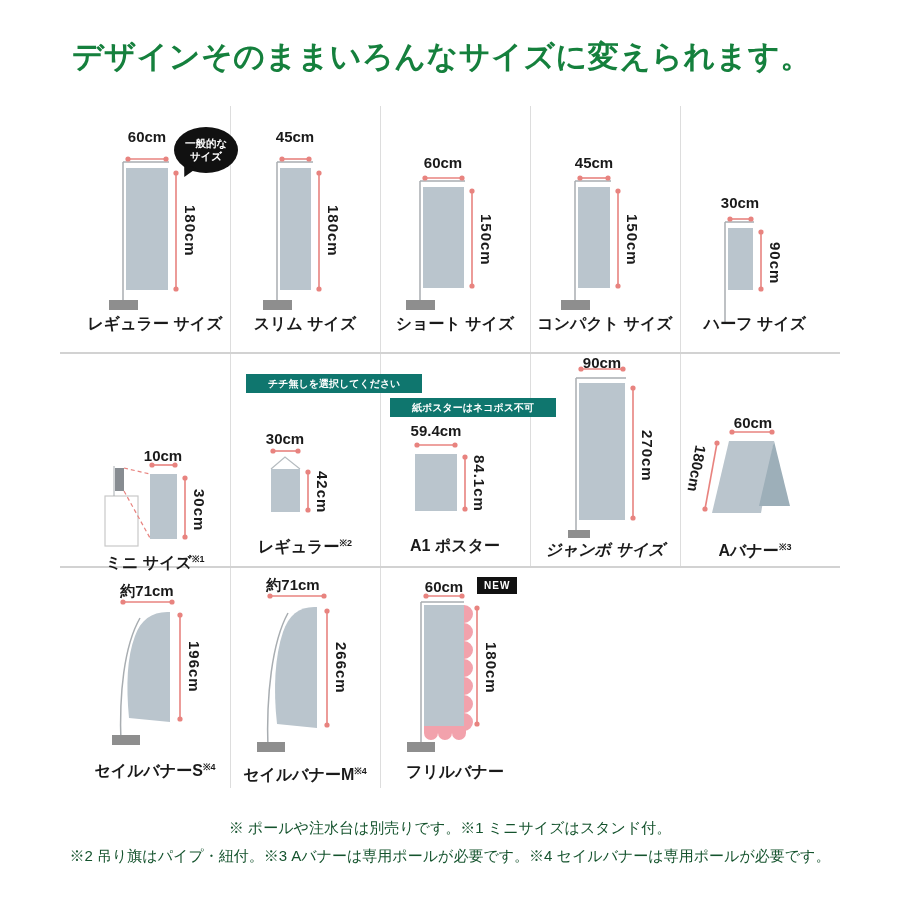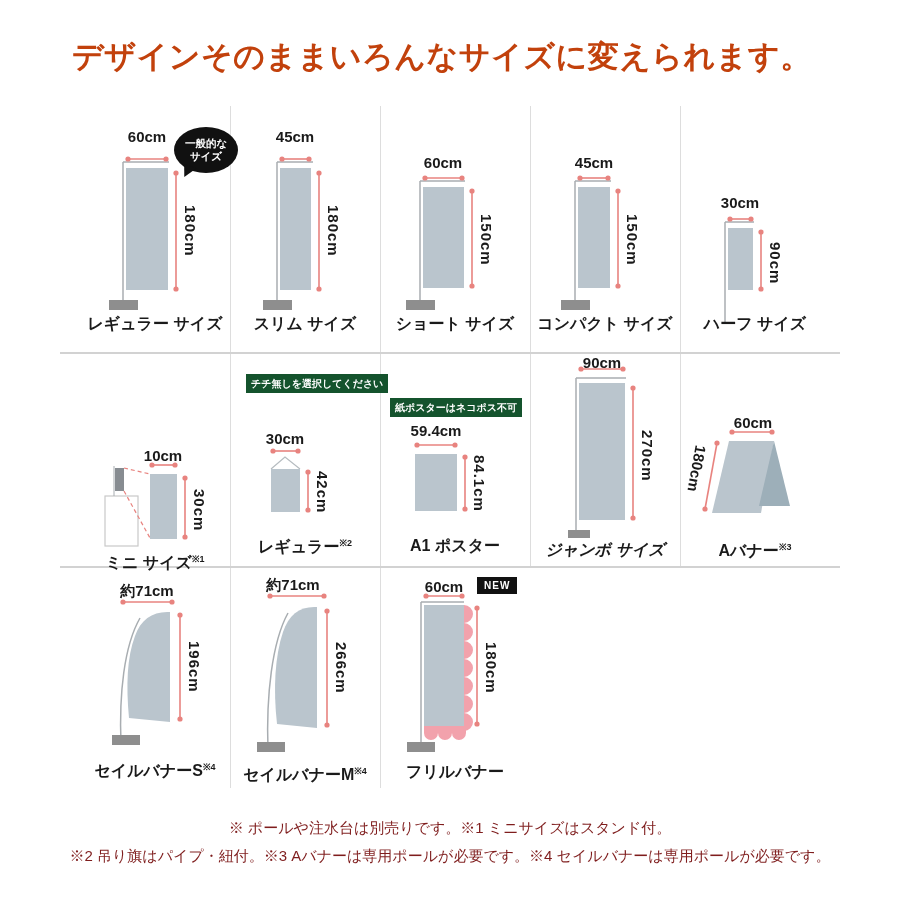--- a/index.html
+++ b/index.html
@@ -1,43 +1,43 @@
 <!DOCTYPE html>
 <html><head>
 <meta charset="utf-8">
 <style>
   * { margin:0; padding:0; box-sizing:border-box; }
   html,body { width:900px; height:900px; background:#ffffff; font-family:"Liberation Sans",sans-serif; color:#1a1a1a; }
   .page { position:relative; width:900px; height:900px; overflow:hidden; background:#fff; }
-  .title { position:absolute; left:72px; top:36px; font-size:31px; font-weight:bold; letter-spacing:0.5px; color:#c2410c; white-space:nowrap; }
+  .title { position:absolute; left:72px; top:36px; font-size:31px; font-weight:bold; letter-spacing:0.5px; color:#15803d; white-space:nowrap; }
 
   
   .hline { position:absolute; left:60px; width:780px; height:2px; background:#d2d2d2; }
   .vline { position:absolute; width:1px; background:#ddd; }
 
   
   .cell { position:absolute; width:150px; }
   .cell svg { position:absolute; left:0; top:0; overflow:visible; }
   .wlab { position:absolute; font-size:15px; font-weight:bold; text-align:center; white-space:nowrap; }
   .vlab { position:absolute; writing-mode:vertical-rl; font-size:15px; font-weight:bold; white-space:nowrap; letter-spacing:1px; }
   .dlab { position:absolute; font-size:15px; font-weight:bold; text-align:center; transform:rotate(100deg); white-space:nowrap; }
   .cname { position:absolute; left:-10px; width:170px; text-align:center; font-size:16px; font-weight:bold; white-space:nowrap; }
   .cname sup { font-size:9px; font-weight:bold; }
 
-  .notice { position:absolute; background:#14532d; color:#fff; font-size:10px; font-weight:bold; padding:4px 5px; white-space:nowrap; line-height:1.1; }
+  .notice { position:absolute; background:#0f766e; color:#fff; font-size:10px; font-weight:bold; padding:4px 22px; white-space:nowrap; line-height:1.1; }
   .newbadge { position:absolute; background:#111; color:#fff; font-size:10px; font-weight:bold; padding:3px 7px; letter-spacing:1px; line-height:1.1; }
 
   .bubble { position:absolute; left:94px; top:27px; width:64px; height:46px; background:#111; border-radius:50%;
             color:#fff; font-size:10.5px; font-weight:bold; line-height:1.25; display:flex; flex-direction:column;
             align-items:center; justify-content:center; z-index:5; }
   .bubble:after { content:""; position:absolute; left:8px; bottom:-5px; width:0; height:0;
             border-left:4px solid transparent; border-right:9px solid transparent; border-top:12px solid #111;
             transform:rotate(18deg); }
 
-  .notes { position:absolute; left:0; top:814px; width:900px; text-align:center; font-size:15px; color:#7f1d1d; line-height:1.85; }
+  .notes { position:absolute; left:0; top:814px; width:900px; text-align:center; font-size:15px; color:#14532d; line-height:1.85; }
 </style>
 </head>
 <body>
 
 <div class="page">
 
   <div class="title">デザインそのままいろんなサイズに変えられます。</div>
 
   <div class="hline" style="top:352px;"></div>
   <div class="hline" style="top:566px;"></div>

